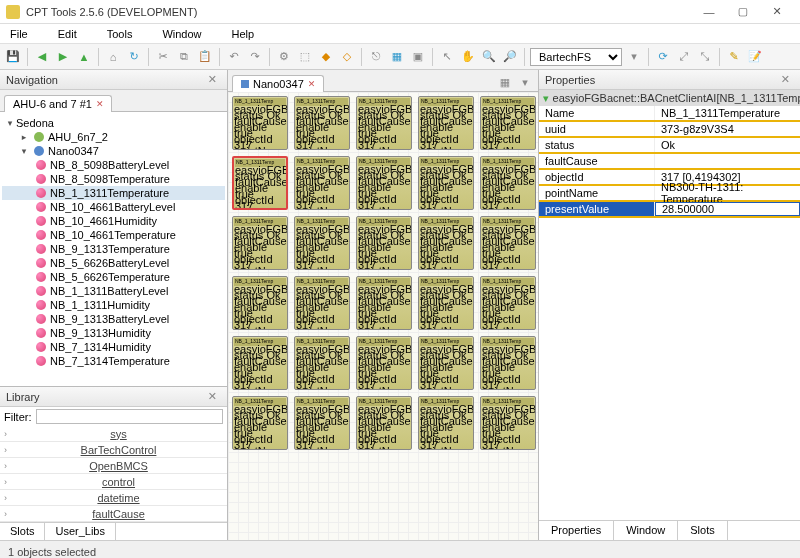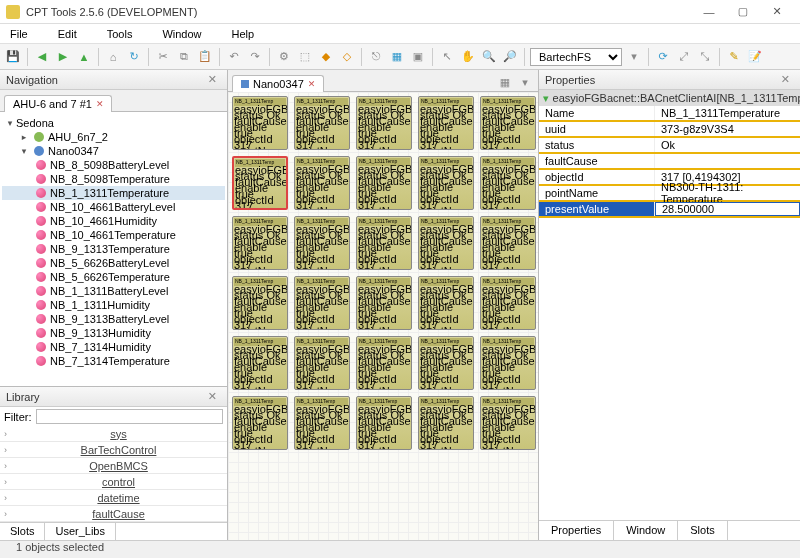--- a/index.html
+++ b/index.html
@@ -46,21 +46,21 @@
 .propsub { height: 16px; background: #ddd; padding: 0 4px; font-size: 10px; color: #333; display: flex; align-items: center; overflow: hidden; }
 .propbody { flex: 1; overflow-y: auto; }
 .prow { display: flex; height: 16px; border-bottom: 2px solid #eab308; }
 .prow .pk { width: 116px; padding: 0 6px; border-right: 1px solid #eee; display: flex; align-items: center; }
 .prow .pv { flex: 1; padding: 0 6px; display: flex; align-items: center; }
 .prow.active .pk { background: #1e5bb8; color: #fff; }
 .prow.active .pv { background: #fff; border: 1px solid #1e5bb8; }
 .proptabs { height: 20px; display: flex; border-top: 1px solid #ccc; }
 .proptabs span { padding: 3px 12px; border-right: 1px solid #ccc; cursor: pointer; }
 .proptabs span.active { background: #fff; }
-.statusbar { height: 18px; background: #f0f0f0; border-top: 1px solid #ccc; padding: 0 16px; display: flex; align-items: flex-start; font-size: 11px; color: #444; }
+.statusbar { height: 18px; background: #f0f0f0; border-top: 1px solid #ccc; padding: 0 8px; display: flex; align-items: flex-end; font-size: 11px; color: #444; }
 .filterrow { display: flex; align-items: center; padding: 2px 4px; gap: 4px; }
 .filterrow input { flex: 1; border: 1px solid #bbb; height: 15px; padding: 0 2px; font-size: 11px; }
 ::-webkit-scrollbar { width: 14px; height: 14px; }
 ::-webkit-scrollbar-track { background: #f0f0f0; }
 ::-webkit-scrollbar-thumb { background: #c8c8c8; border: 1px solid #aaa; }
 </style>
 </head>
 <body>
 
 <div class="titlebar">

